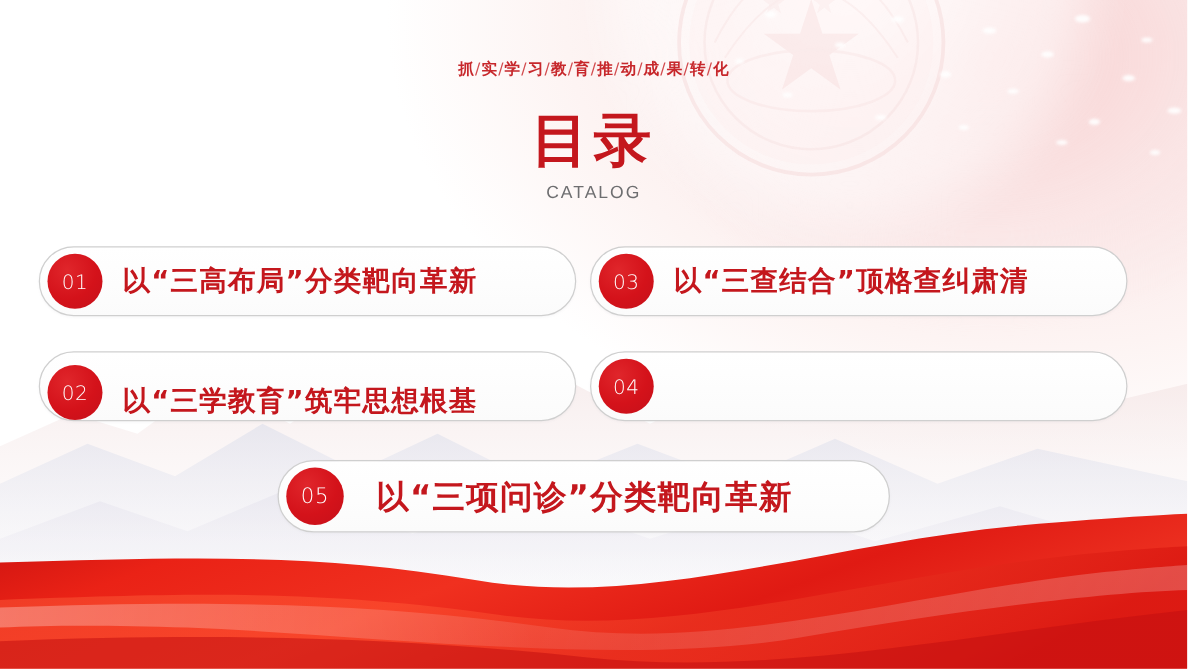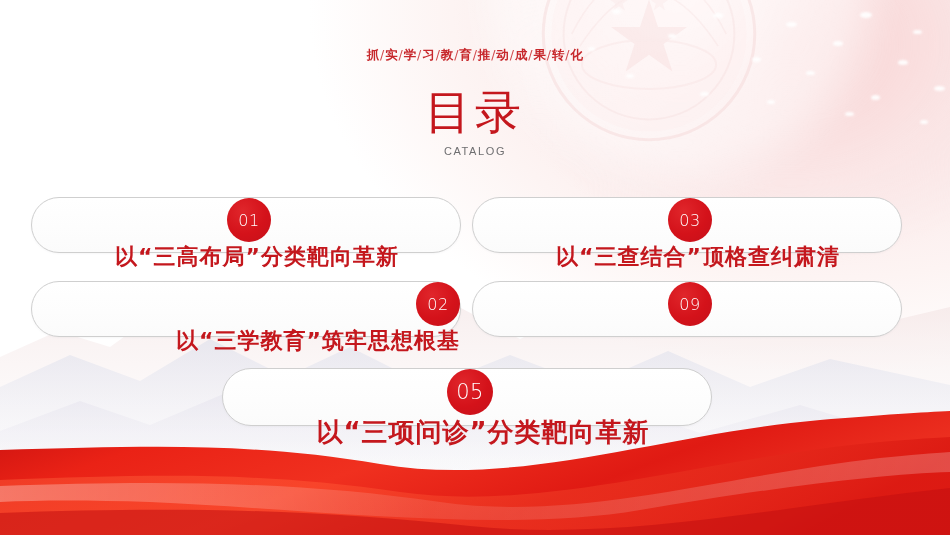--- a/index.html
+++ b/index.html
@@ -83,48 +83,47 @@
     font-family: "DejaVu Sans", "Liberation Sans", sans-serif;
   }
   .tagline .slash { color:#d24a4d; font-weight:400; padding: 0 .5px; }
 
   .title {
     position: absolute;
     left: 0; right: 0; top: 88px;
     text-align: center;
     color: #c4171d;
     font-size: 46px;
-    font-weight: 400;
+    font-weight: 700;
     letter-spacing: 4px;
     line-height: 1.08;
     font-family: "DejaVu Sans", "Liberation Sans", sans-serif;
   }
   .subtitle {
     position: absolute;
     left: 0; right: 0; top: 146px;
     text-align: center;
     color: #6e6e70;
-    font-size: 11px;
+    font-size: 14px;
     letter-spacing: 1.6px;
     line-height: 1;
   }
 
   
   .pill {
     position: absolute;
     display: flex;
     align-items: center;
     box-sizing: border-box;
     height: 56px;
     border: 1px solid #cfcfcf;
     border-radius: 28px;
     background: linear-gradient(180deg, #ffffff 0%, #fdfdfd 55%, #fbfbfb 100%);
     box-shadow: 0 1px 2px rgba(120,120,130,.06);
     padding-left: 6px;
-    flex-direction: column;
   }
   .pill .badge {
     flex: 0 0 auto;
     width: 44px; height: 44px;
     border-radius: 50%;
     background: radial-gradient(circle at 36% 30%, #e0262b 0%, #d4121a 55%, #c5101a 100%);
     color: #ffffff;
     display: flex; align-items: center; justify-content: center;
     font-size: 16px;
     font-weight: 300;
@@ -141,21 +140,21 @@
     margin-left: 16px;
   }
 
   
   .pill-01 { left: 31px;  top: 197px; width: 430px; }
   .pill-03 { left: 472px; top: 197px; width: 430px; }
   .pill-02 { left: 31px;  top: 281px; width: 430px; align-items: flex-end; }
   .pill-04 { left: 472px; top: 281px; width: 430px; }
   .pill-05 { left: 222px; top: 368px; width: 490px; }
   .pill-05 .ptext { font-size: 26px; margin-left: 26px; }
-  .pill-05 .badge { width: 46px; height: 46px; font-size: 21px; }
+  .pill-05 .badge { width: 46px; height: 46px; font-size: 17px; }
   .pill-05 { height: 58px; border-radius: 29px; }
 </style>
 </head>
 <body>
 
 <div id="slide">
 
   <div class="bg-base"></div>
   <div class="bg-glow-right"></div>
   <div class="bg-softwhite"></div>
@@ -270,21 +269,21 @@
       <div class="badge">03</div>
       <div class="ptext">以“三查结合”顶格查纠肃清</div>
     </div>
 
     <div class="pill pill-02">
       <div class="badge">02</div>
       <div class="ptext">以“三学教育”筑牢思想根基</div>
     </div>
 
     <div class="pill pill-04">
-      <div class="badge">09</div>
+      <div class="badge">04</div>
     </div>
 
     <div class="pill pill-05">
       <div class="badge">05</div>
       <div class="ptext">以“三项问诊”分类靶向革新</div>
     </div>
 
   </div>
 </div>
 

